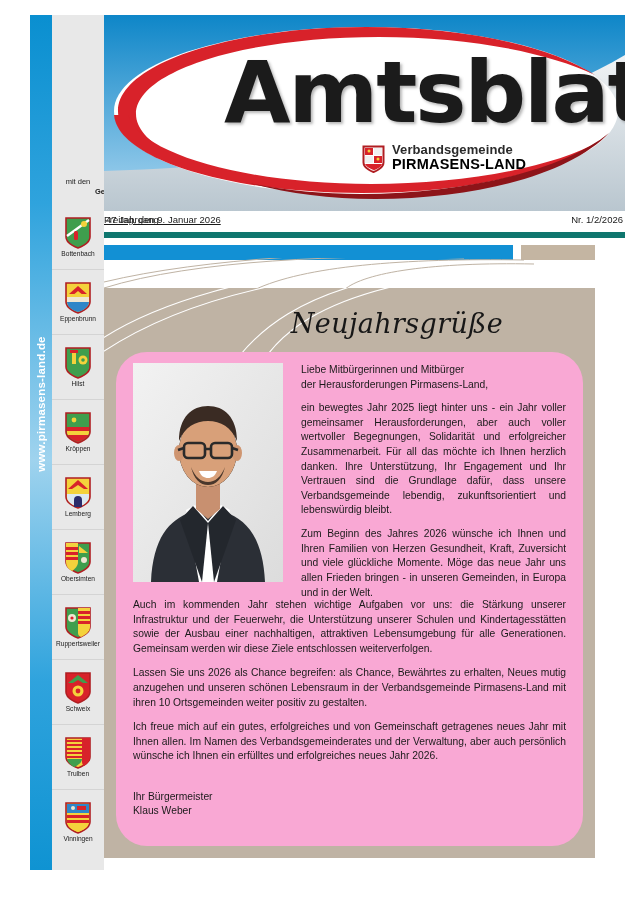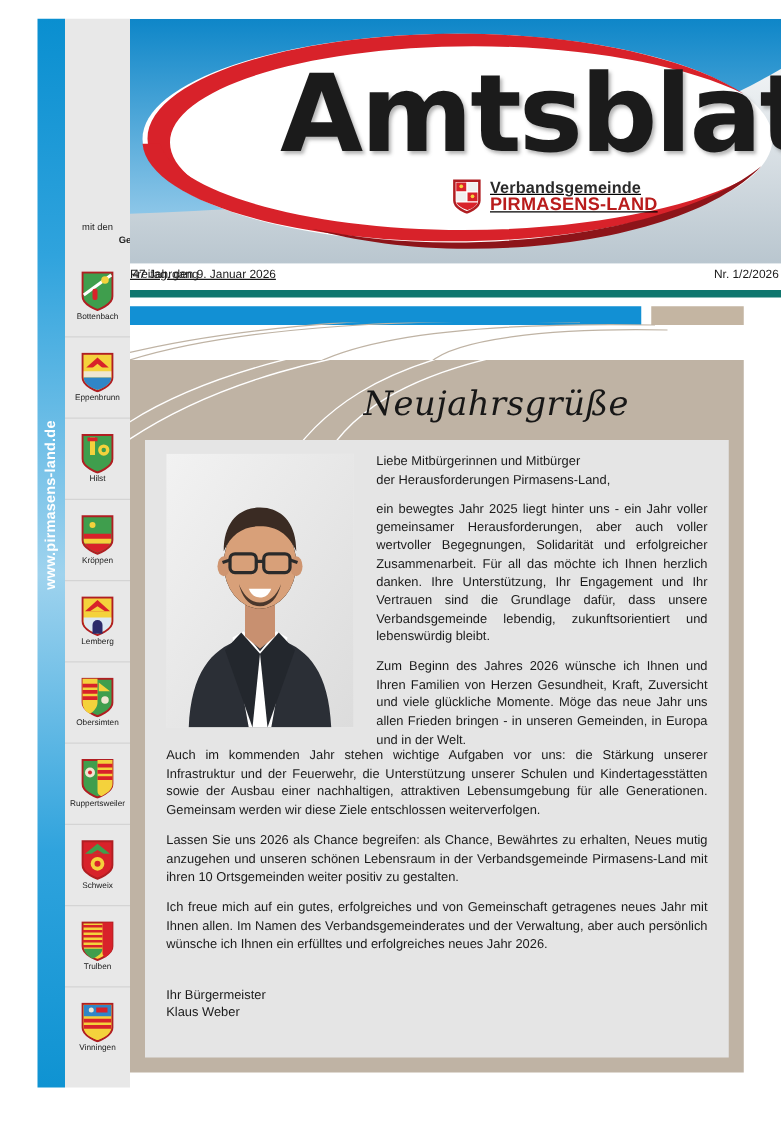--- a/index.html
+++ b/index.html
@@ -50,25 +50,25 @@
   }
   .masthead .mh-svg{position:absolute;left:0;top:0;}
   .mh-title{
     position:absolute;left:120px;top:34px;
     font-family:"DejaVu Sans",sans-serif;
     font-size:86px;font-weight:bold;color:#1b1b1b;letter-spacing:-2px;
     text-shadow:2px 2px 3px rgba(90,90,90,.45);
     line-height:1;
   }
   .mh-sub{
-    position:absolute;left:258px;top:128px;display:flex;align-items:flex-start;gap:7px;text-decoration:underline;
+    position:absolute;left:258px;top:128px;display:flex;align-items:flex-end;gap:7px;
   }
   .mh-sub .sub-txt{line-height:1.08;}
   .sub-l1{font-size:13px;color:#2b2b2b;font-weight:600;letter-spacing:.1px;}
-  .sub-l2{font-size:14.5px;color:#b91c1c;font-weight:bold;letter-spacing:.2px;}
+  .sub-l2{font-size:14.5px;color:#000000;font-weight:bold;letter-spacing:.2px;}
 
   
   .infoline{
     position:absolute;left:104px;top:213px;width:521px;height:19px;
     border-bottom:6px solid #0f766e;
   }
   .infoline span{position:absolute;top:1px;font-size:9.5px;color:#1a1a1a;}
   .info-year{left:2px;}
   .info-date{left:0;width:580px;text-align:left;text-decoration:underline;}
   .info-nr{right:2px;}
@@ -83,21 +83,22 @@
     background:#bfb3a4;overflow:hidden;
   }
   .frame-swoosh{position:absolute;left:0;top:0;}
   .headline{
     position:absolute;left:0;top:20px;width:586px;text-align:center;
     font-family:"DejaVu Serif",serif;font-style:italic;
     font-size:27px;color:#171717;letter-spacing:.4px;
   }
   .white-card{
     position:absolute;left:12px;top:64px;width:467px;height:494px;
-    background:#e5e5e5;
+    background:#f9a8d4;
+    border-radius:31px;
   }
 
   
   .top-swoosh{position:absolute;left:104px;top:258px;width:491px;height:32px;}
 
   
   .card-inner{position:relative;width:467px;height:494px;padding:0;}
   .photo{
     position:absolute;left:17px;top:11px;width:150px;height:219px;
     background:#e9e9e9;overflow:hidden;

